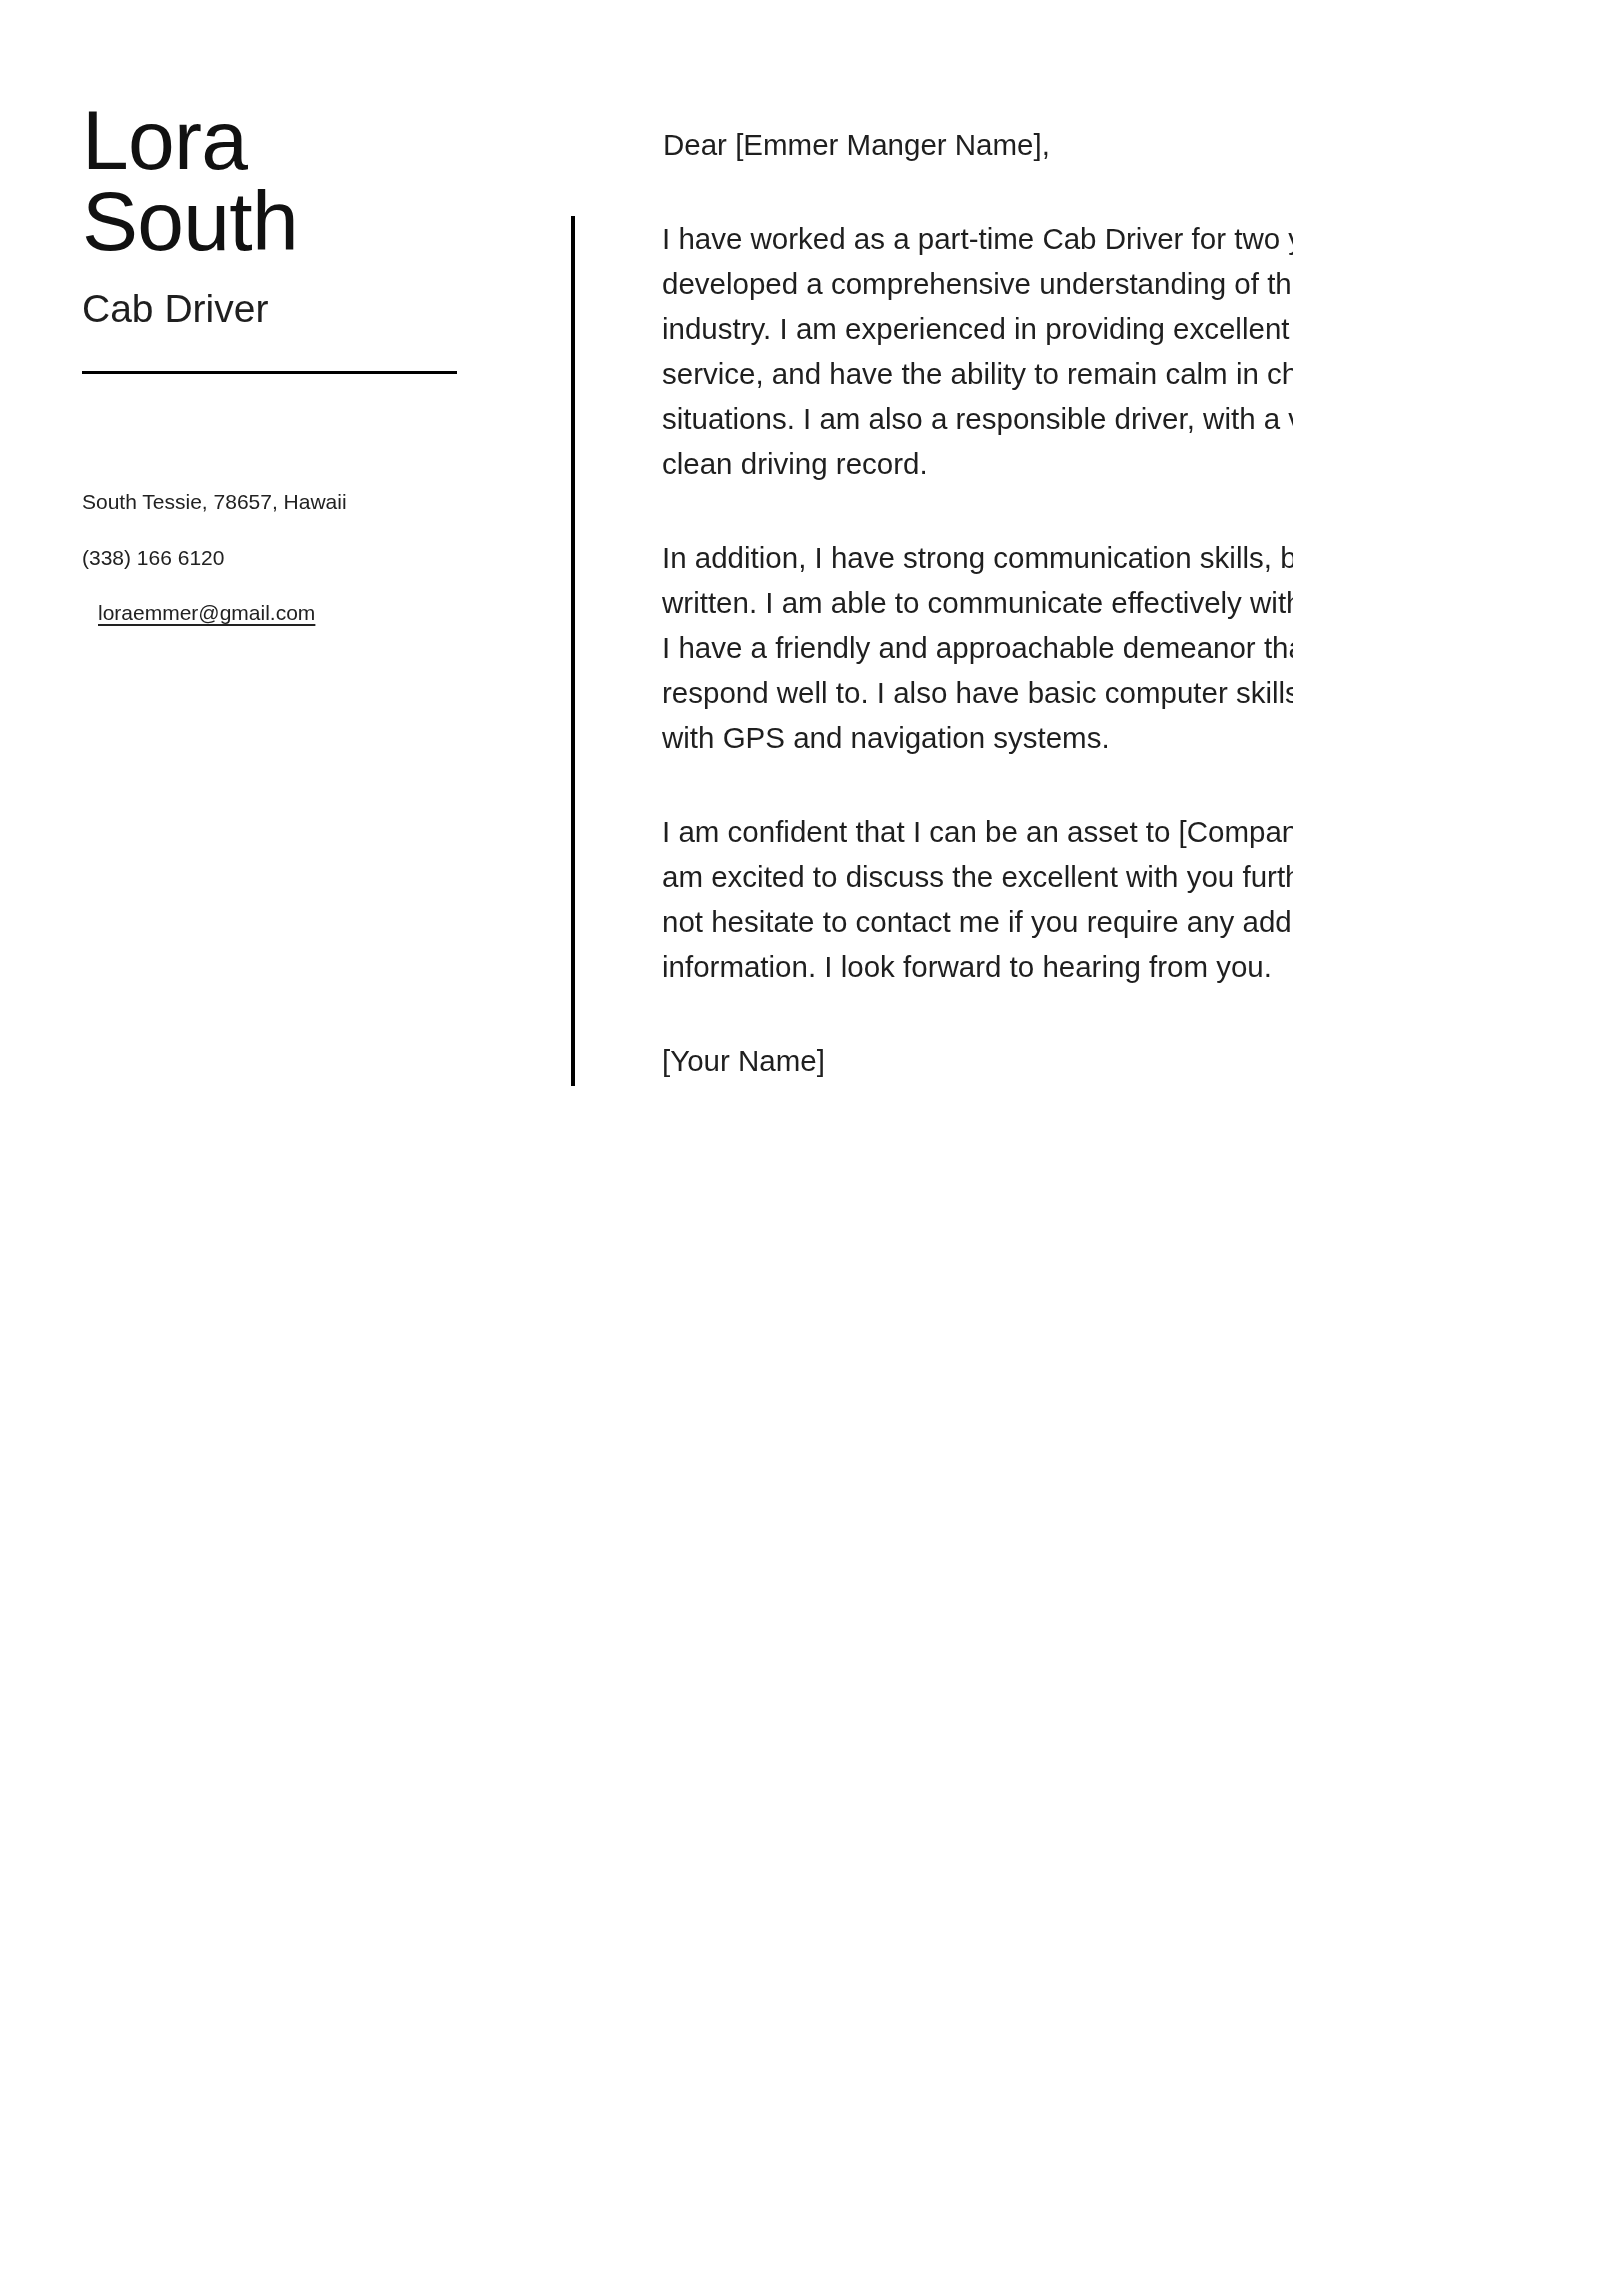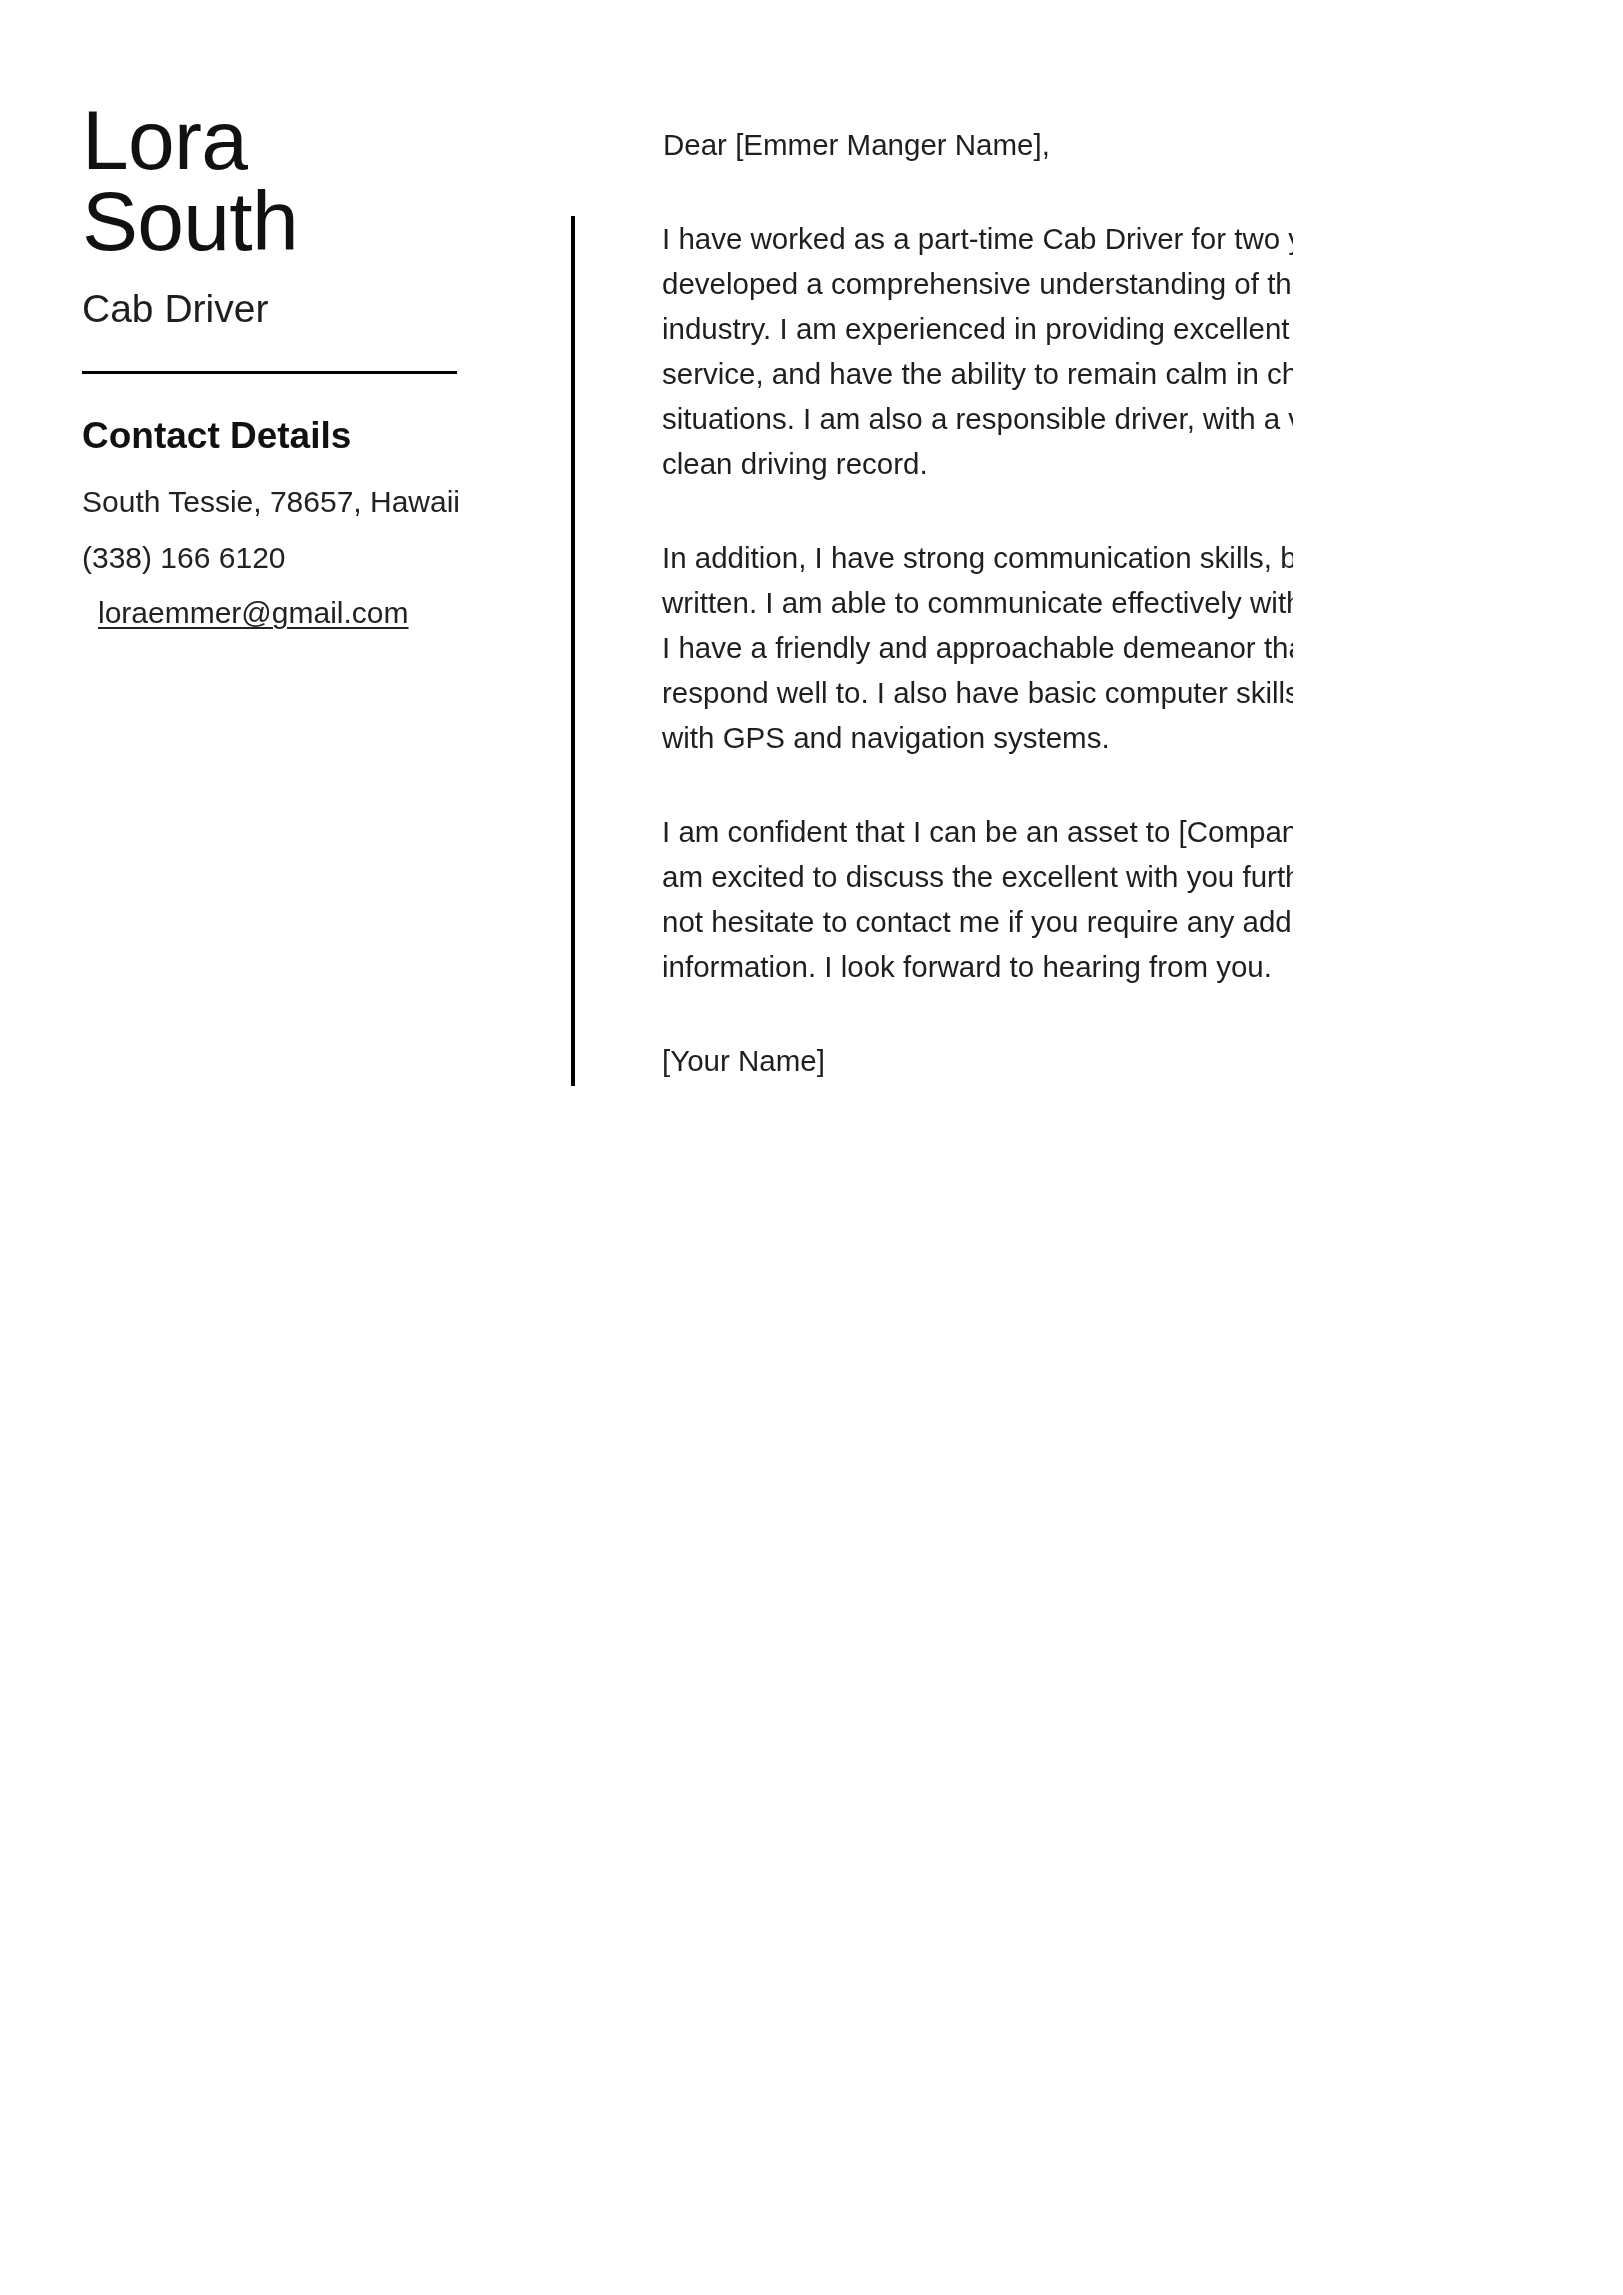--- a/index.html
+++ b/index.html
@@ -60,21 +60,21 @@
     line-height: 45px;
     font-weight: 700;
     color: #111111;
   }
 
   .contact-list {
     position: absolute;
     left: 82px;
     top: 479px;
     width: 445px;
-    font-size: 30px;
+    font-size: 21px;
     line-height: 45px;
     font-weight: 400;
     color: #222222;
   }
   .contact-list .contact-item { margin-bottom: 10.5px; }
   .contact-list .contact-item:last-child { margin-bottom: 0; }
 
   .email-link {
     color: #222222;
     text-decoration: underline;
@@ -120,21 +120,20 @@
 
   <div class="name">
     <span class="name-line">Lora</span>
     <span class="name-line">South</span>
   </div>
 
   <div class="job-title">Cab Driver</div>
 
   <div class="divider"></div>
 
-  <div class="contact-heading">Contact Details</div>
 
   <div class="contact-list">
     <div class="contact-item">South Tessie, 78657, Hawaii</div>
     <div class="contact-item">(338) 166 6120</div>
     <div class="contact-item">
       <a class="email-link">loraemmer@gmail.com</a>
     </div>
   </div>
 
   <div class="greeting">Dear [Emmer Manger Name],</div>

